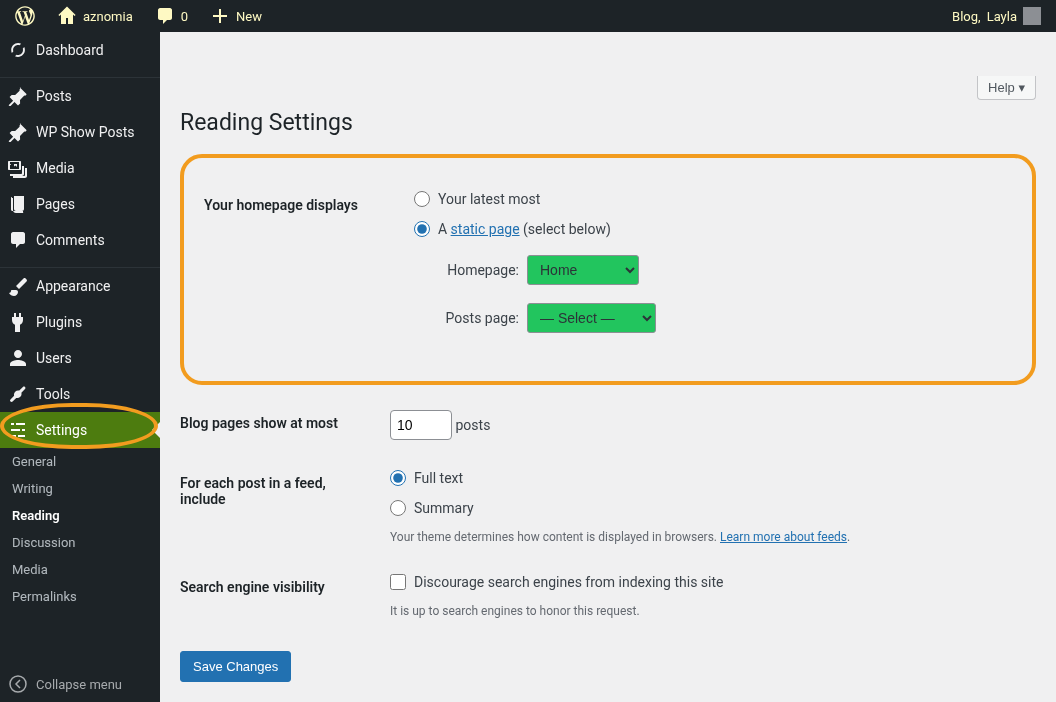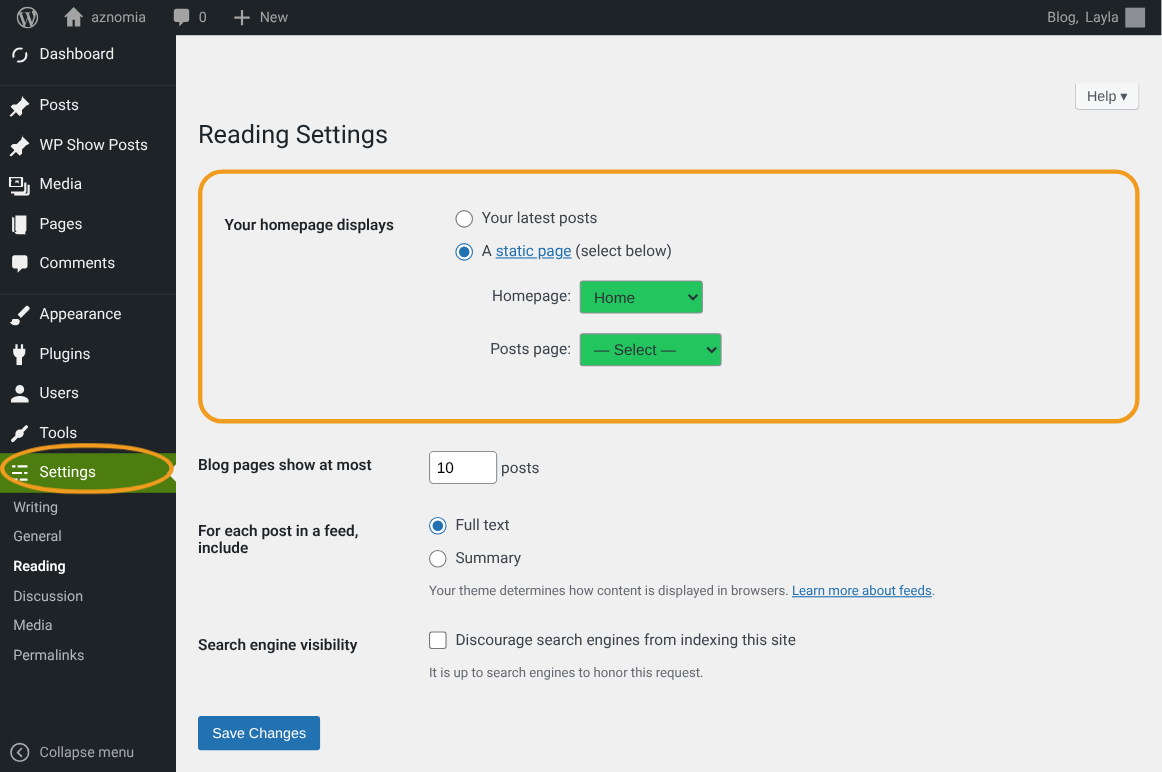--- a/index.html
+++ b/index.html
@@ -1,19 +1,19 @@
 <!DOCTYPE html>
 <html><head>
 <meta charset="utf-8">
 <style>
 * { margin: 0; padding: 0; box-sizing: border-box; }
 body { font-family: -apple-system, BlinkMacSystemFont, "Segoe UI", Roboto, sans-serif; font-size: 13px; color: #3c434a; background: #f0f0f1; }
 
 
-.admin-bar { background: #1d2327; height: 32px; display: flex; align-items: center; justify-content: space-between; color: #a3a3a3; padding: 0 8px; }
+.admin-bar { background: #1d2327; height: 32px; display: flex; align-items: center; justify-content: space-between; color: #fef9c3; padding: 0 8px; }
 .admin-bar-left, .admin-bar-right { display: flex; align-items: center; gap: 8px; }
 .ab-item { display: flex; align-items: center; gap: 6px; padding: 0 7px; cursor: pointer; height: 32px; }
 .ab-icon { width: 20px; height: 20px; display: flex; align-items: center; justify-content: center; fill: currentColor; }
 .avatar-sq { width: 18px; height: 18px; background: #8c8f94; }
 
 
 .sidebar { position: fixed; left: 0; top: 32px; bottom: 0; width: 160px; background: #1d2327; color: #f0f0f1; overflow-y: auto; }
 .menu-item { display: flex; align-items: center; gap: 8px; padding: 8px 8px; cursor: pointer; font-size: 14px; color: #f0f0f1; }
 .menu-sep { height: 5px; border-bottom: 1px solid #2c3338; margin: 5px 0 0; }
 .menu-item.current { background: #4d7c0f; color: #fff; position: relative; }
@@ -184,22 +184,22 @@
     <span>Tools</span>
   </div>
   <div class="menu-item current">
     <span class="mi-icon">
         <svg viewBox="0 0 20 20">
           <path d="M3 3h3v2H3zm5 0h9v2H8zM3 9h9v2H3zm11 0h3v2h-3zM3 15h5v2H3zm7 0h7v2h-7z"></path>
         </svg>
       </span>
     <span>Settings</span>
   </div>
+  <div class="submenu-item">General</div>
   <div class="submenu-item">Writing</div>
-  <div class="submenu-item">General</div>
   <div class="submenu-item current">Reading</div>
   <div class="submenu-item">Discussion</div>
   <div class="submenu-item">Media</div>
   <div class="submenu-item">Permalinks</div>
 
   <div class="collapse">
     <span class="mi-icon">
         <svg viewBox="0 0 20 20">
           <circle cx="10" cy="10" r="8" fill="none" stroke="currentColor" stroke-width="1.5"></circle>
           <path d="M12 6l-4 4 4 4" fill="none" stroke="currentColor" stroke-width="1.5"></path>
@@ -216,21 +216,21 @@
   <h1>Reading Settings</h1>
 
   <div class="highlight-box">
     <table class="form-table">
       <tbody>
           <tr>
         <th>Your homepage displays</th>
         <td>
           <div class="radio-row">
             <input type="radio" name="show_on_front" style="">
-            <span>Your latest posts</span>
+            <span>Your latest most</span>
           </div>
           <div class="radio-row">
             <input type="radio" name="show_on_front" checked="" style="">
             <span>
               <span>A </span><a href="#" class="link">static page</a><span> (select below)</span>
             </span>
           </div>
           <div class="select-row">
             <label>Homepage:</label>
             <select><option>Home</option></select>

